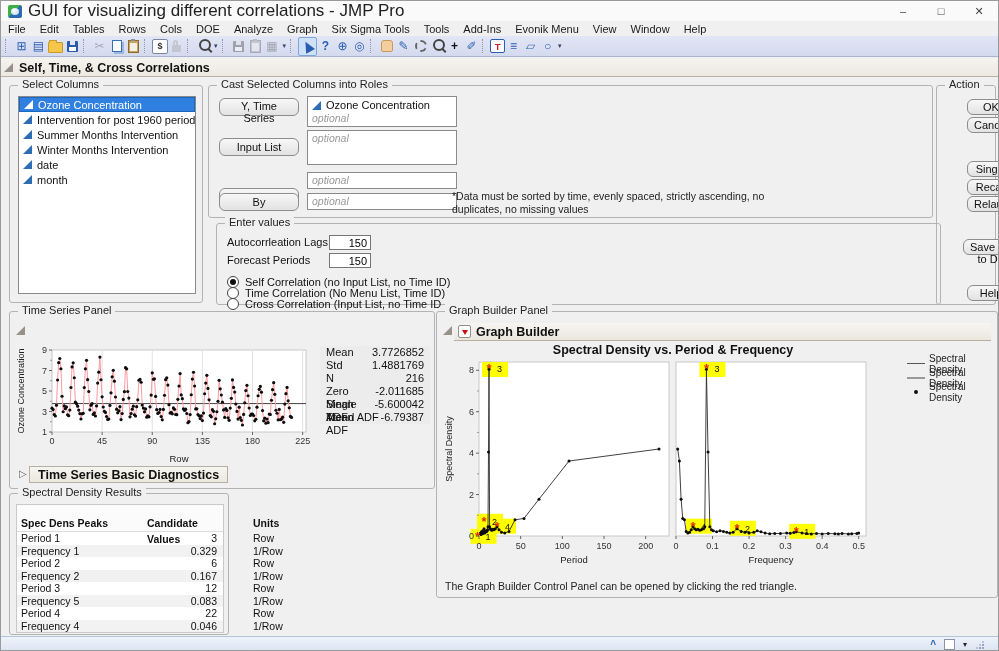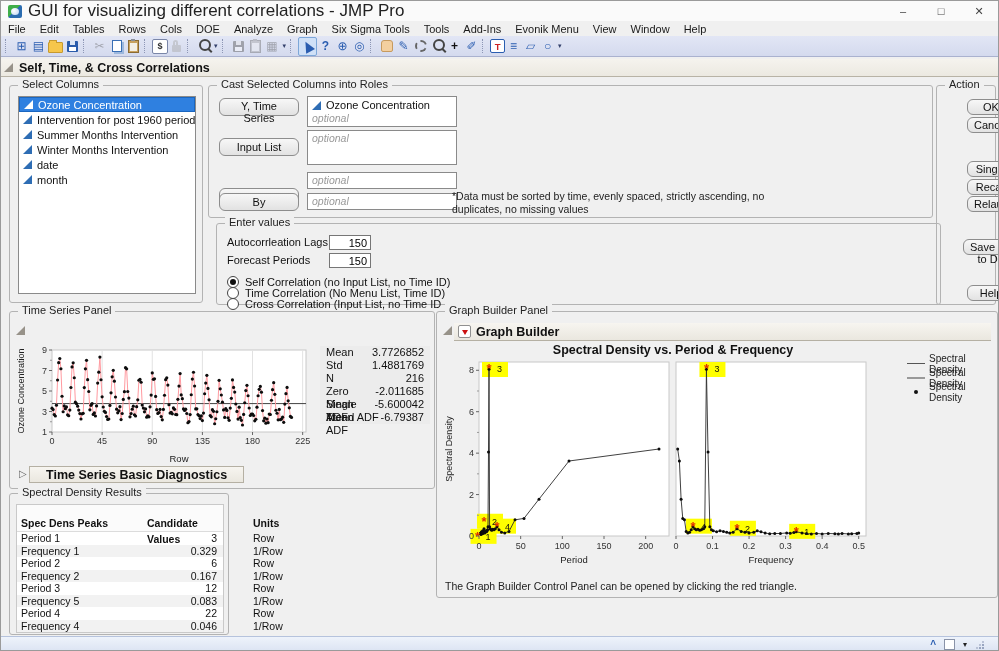--- a/index.html
+++ b/index.html
@@ -71,21 +71,21 @@
   .radio{width:10px;height:10px;border:1px solid #444;border-radius:50%;background:#fff;display:inline-block;position:relative;margin-right:6px;flex:none;}
   .radio.sel::after{content:"";position:absolute;inset:2px;border-radius:50%;background:#111;}
   
   .act-btn{position:absolute;left:5px;width:48px;height:16px;margin-left:25px;}
   .act-btn.wide{left:1px;width:56px;}
   
   .panelhdr{position:absolute;display:flex;align-items:center;gap:5px;background:linear-gradient(#f7f5f0,#eae7df);border-bottom:1px solid #b5b0a3;font-weight:bold;font-size:12.5px;padding:0 4px;height:18px;box-sizing:border-box;}
   .hdr-tri{position:absolute;}
   .stats{position:absolute;background:#ececec;}
   .stat-row{display:flex;justify-content:space-between;height:13px;line-height:13px;padding:0 6px;font-size:11px;}
-  .diagbar{position:absolute;display:flex;align-items:center;background:linear-gradient(#f7f5f0,#eae7df);border:1px solid #b5b0a3;font-weight:bold;font-size:12.5px;padding:0 16px;height:17px;box-sizing:border-box;}
+  .diagbar{position:absolute;display:flex;align-items:center;background:linear-gradient(#f7f5f0,#eae7df);border:1px solid #b5b0a3;font-weight:bold;font-size:12.5px;padding:0 8px;height:17px;box-sizing:border-box;}
   
   .spectable{position:absolute;left:6px;top:10px;width:206px;background:#fff;border:1px solid #c9c9c9;font-size:10.5px;}
   .sp-head,.sp-row{display:grid;grid-template-columns:96px 76px 30px;padding:0 4px;gap:30px;}
   .sp-head{font-weight:bold;height:16px;line-height:16px;border-bottom:1px solid #dcdcdc;padding-top:10px;background:#fbfbfb;}
   .sp-row{height:12.5px;line-height:12.5px;}
   .sp-row:nth-child(odd){background:#f2f2f2;}
   .sp-val{text-align:right;padding-right:6px;}
   
   .gbtitle{position:absolute;left:0;width:472px;text-align:center;font-weight:bold;font-size:12.5px;}
   .legend{position:absolute;display:flex;flex-direction:column;gap:3px;font-size:10px;color:#222;}

